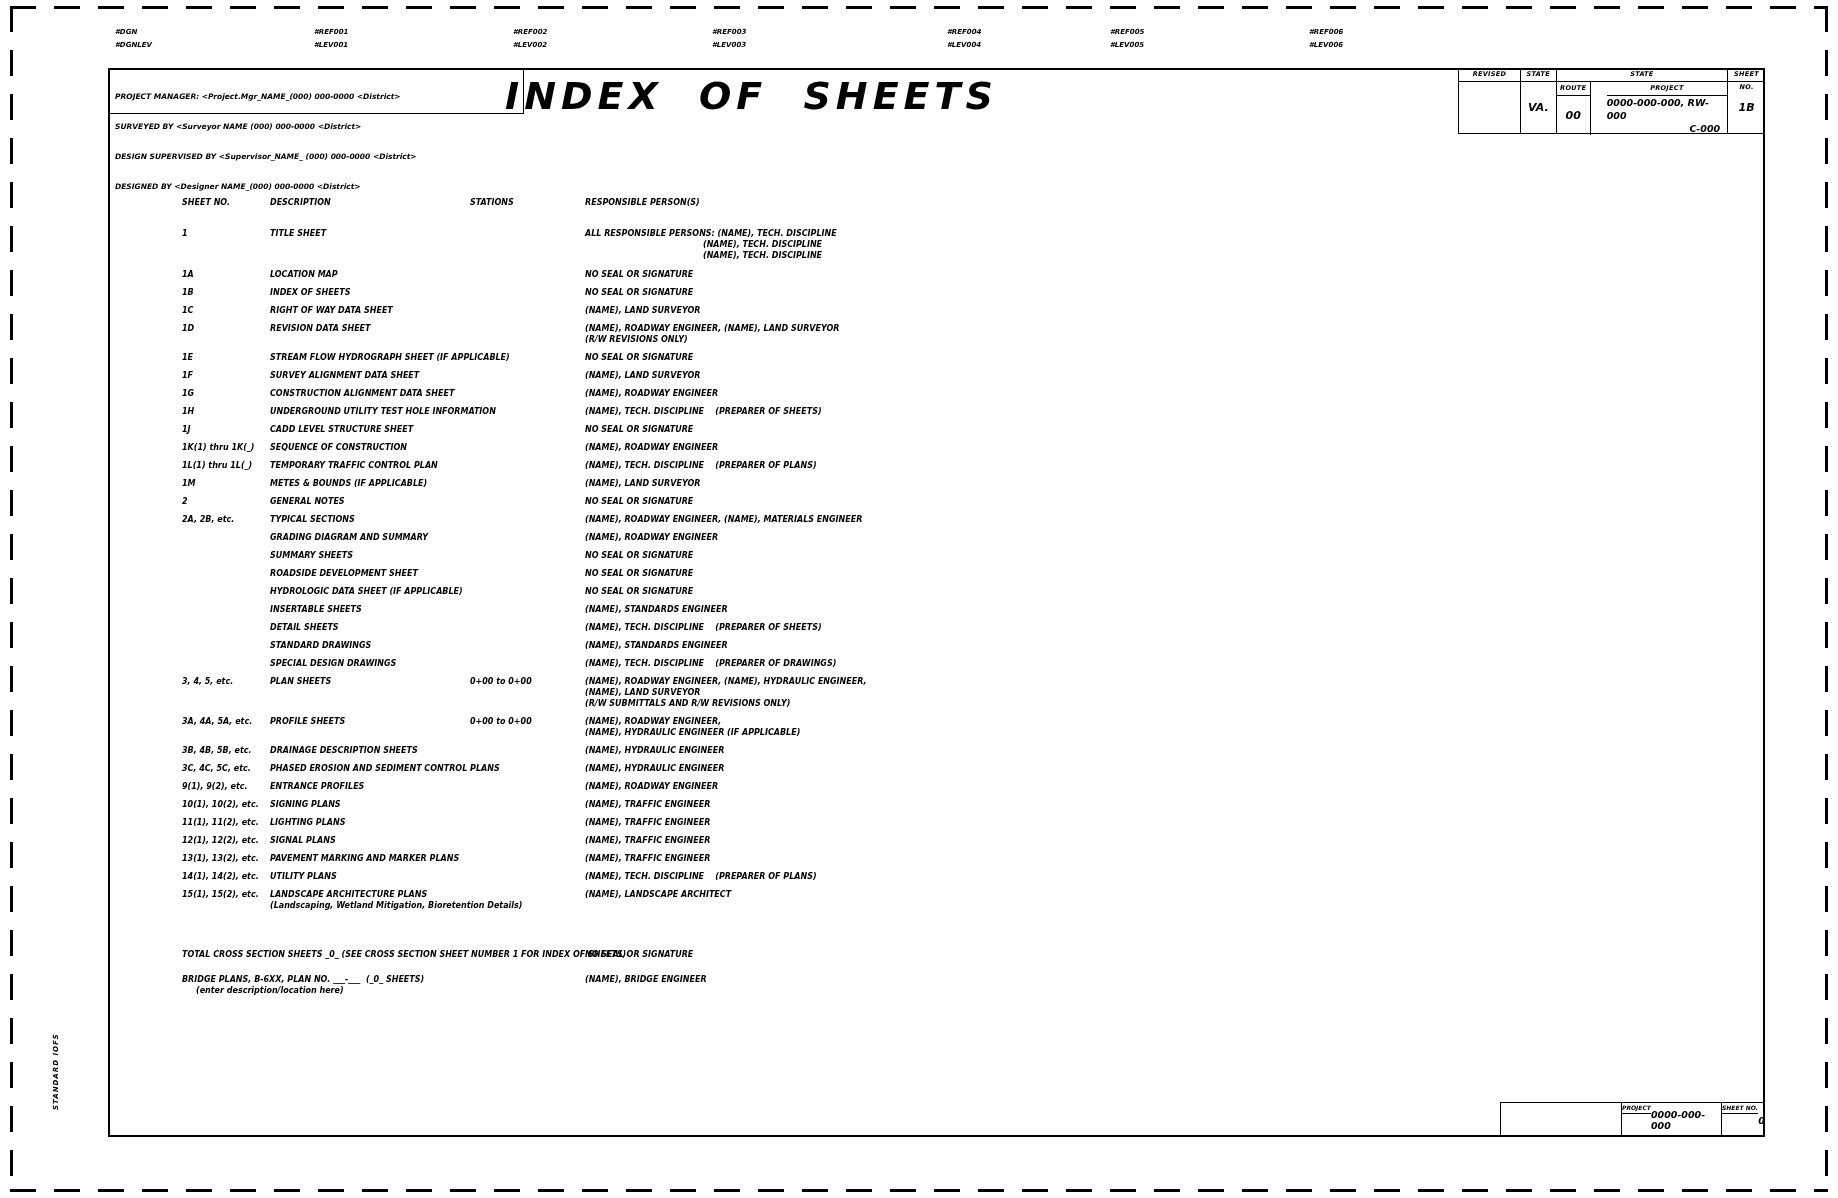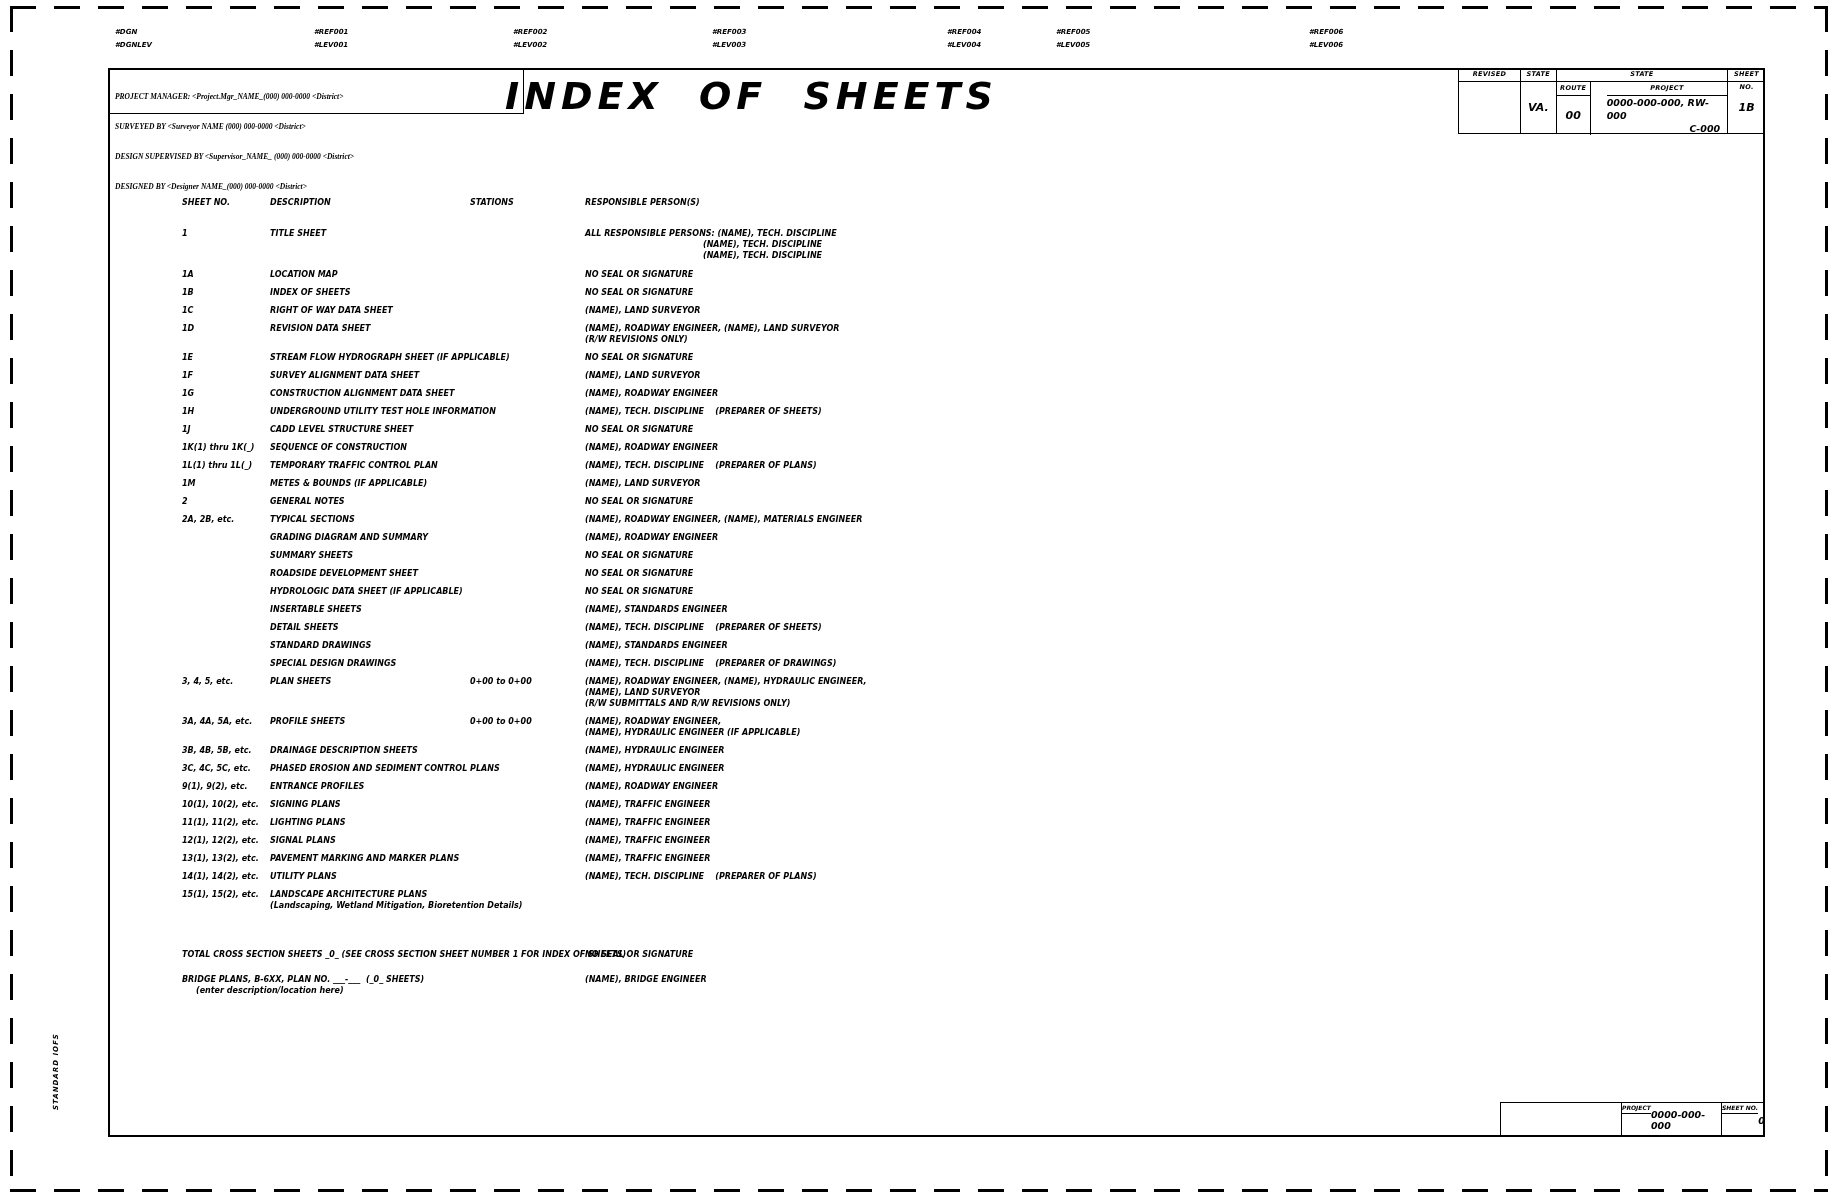--- a/index.html
+++ b/index.html
@@ -15,21 +15,21 @@
     background-repeat:no-repeat;
     background-size:100% 3px,100% 3px,3px 100%,3px 100%;
     background-position:top left,bottom left,top left,top right;}
   
   .refs{position:absolute;left:115px;top:26px;height:34px;width:1500px;}
   .ref-item{position:absolute;top:0;font-size:7px;font-weight:bold;line-height:13px;white-space:pre;}
   
   .frame{position:absolute;left:108px;top:68px;width:1657px;height:1069px;border:2px solid #000;box-sizing:border-box;}
   
   .info{position:absolute;left:108px;top:68px;width:416px;height:46px;border:1.5px solid #000;box-sizing:border-box;
-        padding:3px 0 0 6px;font-size:7.5px;font-weight:bold;line-height:10px;white-space:pre;font-family:Liberation Serif, serif;}
+        padding:3px 0 0 6px;font-size:7.5px;font-weight:bold;line-height:10px;white-space:pre;}
   
   .big-title{position:absolute;left:505px;top:74px;width:420px;text-align:center;
              font-size:38px;font-weight:bold;letter-spacing:5px;word-spacing:18px;white-space:nowrap;}
   
   .tblock{position:absolute;left:1458px;top:68px;width:307px;height:66px;display:flex;
           border-left:1.5px solid #000;border-bottom:1.5px solid #000;box-sizing:border-box;font-style:italic;}
   .tb-label{font-size:6.5px;font-weight:bold;text-align:center;line-height:13px;height:13px;
             border-bottom:1px solid #000;letter-spacing:.3px;}
   .tb-cell{border-right:1px solid #000;display:flex;flex-direction:column;box-sizing:border-box;}
   .tb-revised{width:62px;justify-content:center;}
@@ -73,21 +73,21 @@
 <div class="sheet">
 
   <div class="trim"></div>
 
   <div class="refs">
       <div class="ref-item" style="left: 0px;"><div>#DGN</div><div>#DGNLEV</div></div>
       <div class="ref-item" style="left: 199px;"><div>#REF001</div><div>#LEV001</div></div>
       <div class="ref-item" style="left: 398px;"><div>#REF002</div><div>#LEV002</div></div>
       <div class="ref-item" style="left: 597px;"><div>#REF003</div><div>#LEV003</div></div>
       <div class="ref-item" style="left: 832px;"><div>#REF004</div><div>#LEV004</div></div>
-      <div class="ref-item" style="left: 941px;"><div>#REF005</div><div>#LEV005</div></div>
+      <div class="ref-item" style="left: 995px;"><div>#REF005</div><div>#LEV005</div></div>
       <div class="ref-item" style="left: 1194px;"><div>#REF006</div><div>#LEV006</div></div>
     </div>
 
   <div class="frame"></div>
 
   <div class="info">
     <div>PROJECT MANAGER: &lt;Project.Mgr_NAME_(000) 000-0000 &lt;District&gt;</div>
     <div>SURVEYED BY &lt;Surveyor NAME (000) 000-0000 &lt;District&gt;</div>
     <div>DESIGN SUPERVISED BY &lt;Supervisor_NAME_ (000) 000-0000 &lt;District&gt;</div>
     <div>DESIGNED BY &lt;Designer NAME_(000) 000-0000 &lt;District&gt;</div>
@@ -329,20 +329,21 @@
         <div class="irow">
           <div class="c-no"><div>14(1), 14(2), etc.</div></div>
           <div class="c-desc"><div>UTILITY PLANS</div></div>
           <div class="c-sta"></div>
           <div class="c-resp"><div>(NAME), TECH. DISCIPLINE    (PREPARER OF PLANS)</div></div>
         </div>
         <div class="irow">
           <div class="c-no"><div>15(1), 15(2), etc.</div></div>
           <div class="c-desc"><div>LANDSCAPE ARCHITECTURE PLANS</div><div>(Landscaping, Wetland Mitigation, Bioretention Details)</div></div>
           <div class="c-sta"></div>
+          <div class="c-resp"><div>(NAME), LANDSCAPE ARCHITECT</div></div>
         </div>
         <div class="irow wide" style="margin-top: 38px;">
           <div class="w-desc"><div>TOTAL CROSS SECTION SHEETS _0_ (SEE CROSS SECTION SHEET NUMBER 1 FOR INDEX OF SHEETS)</div></div>
           <div class="c-resp"><div>NO SEAL OR SIGNATURE</div></div>
         </div>
         <div class="irow wide" style="margin-top: 14px;">
           <div class="w-desc"><div>BRIDGE PLANS, B-6XX, PLAN NO. ___-___  (_0_ SHEETS)</div><div>(enter description/location here)</div></div>
           <div class="c-resp"><div>(NAME), BRIDGE ENGINEER</div></div>
         </div>
       </div>

